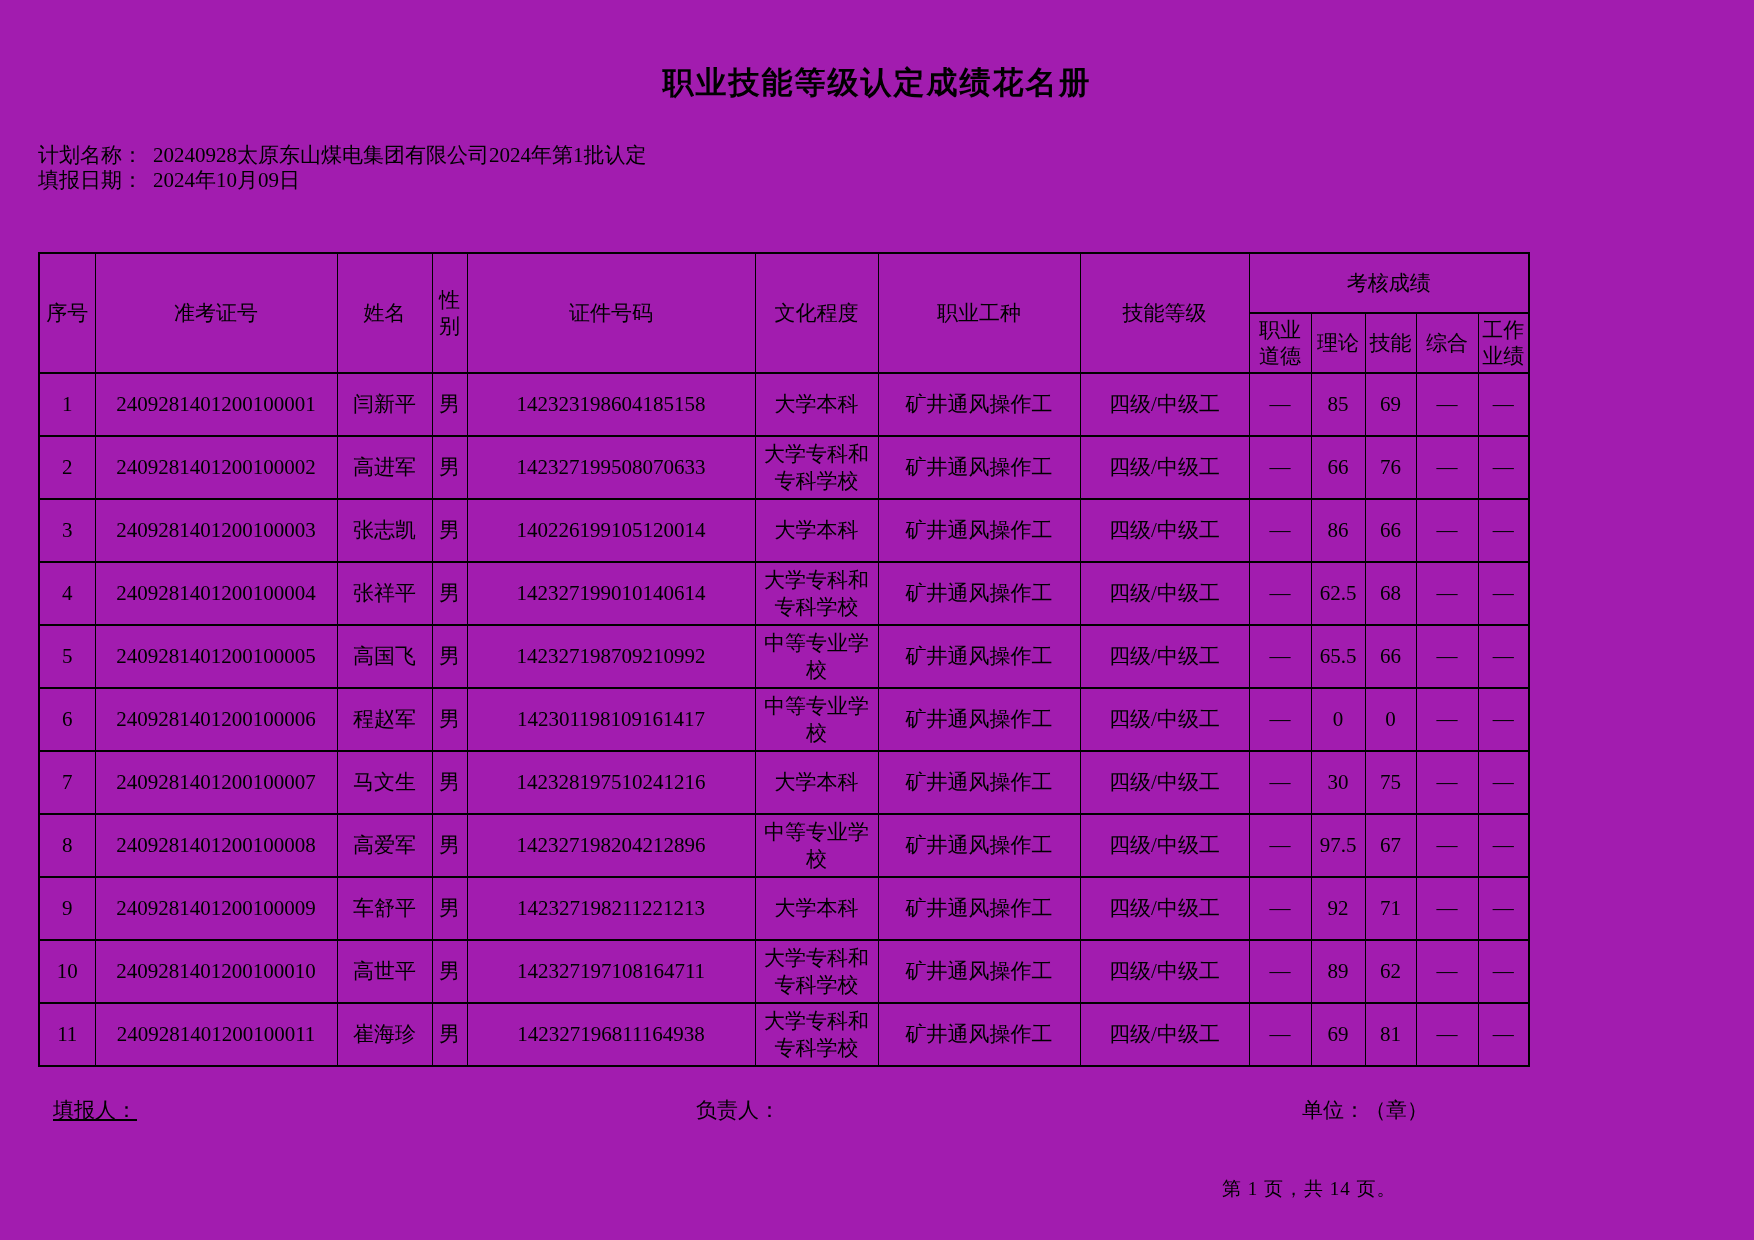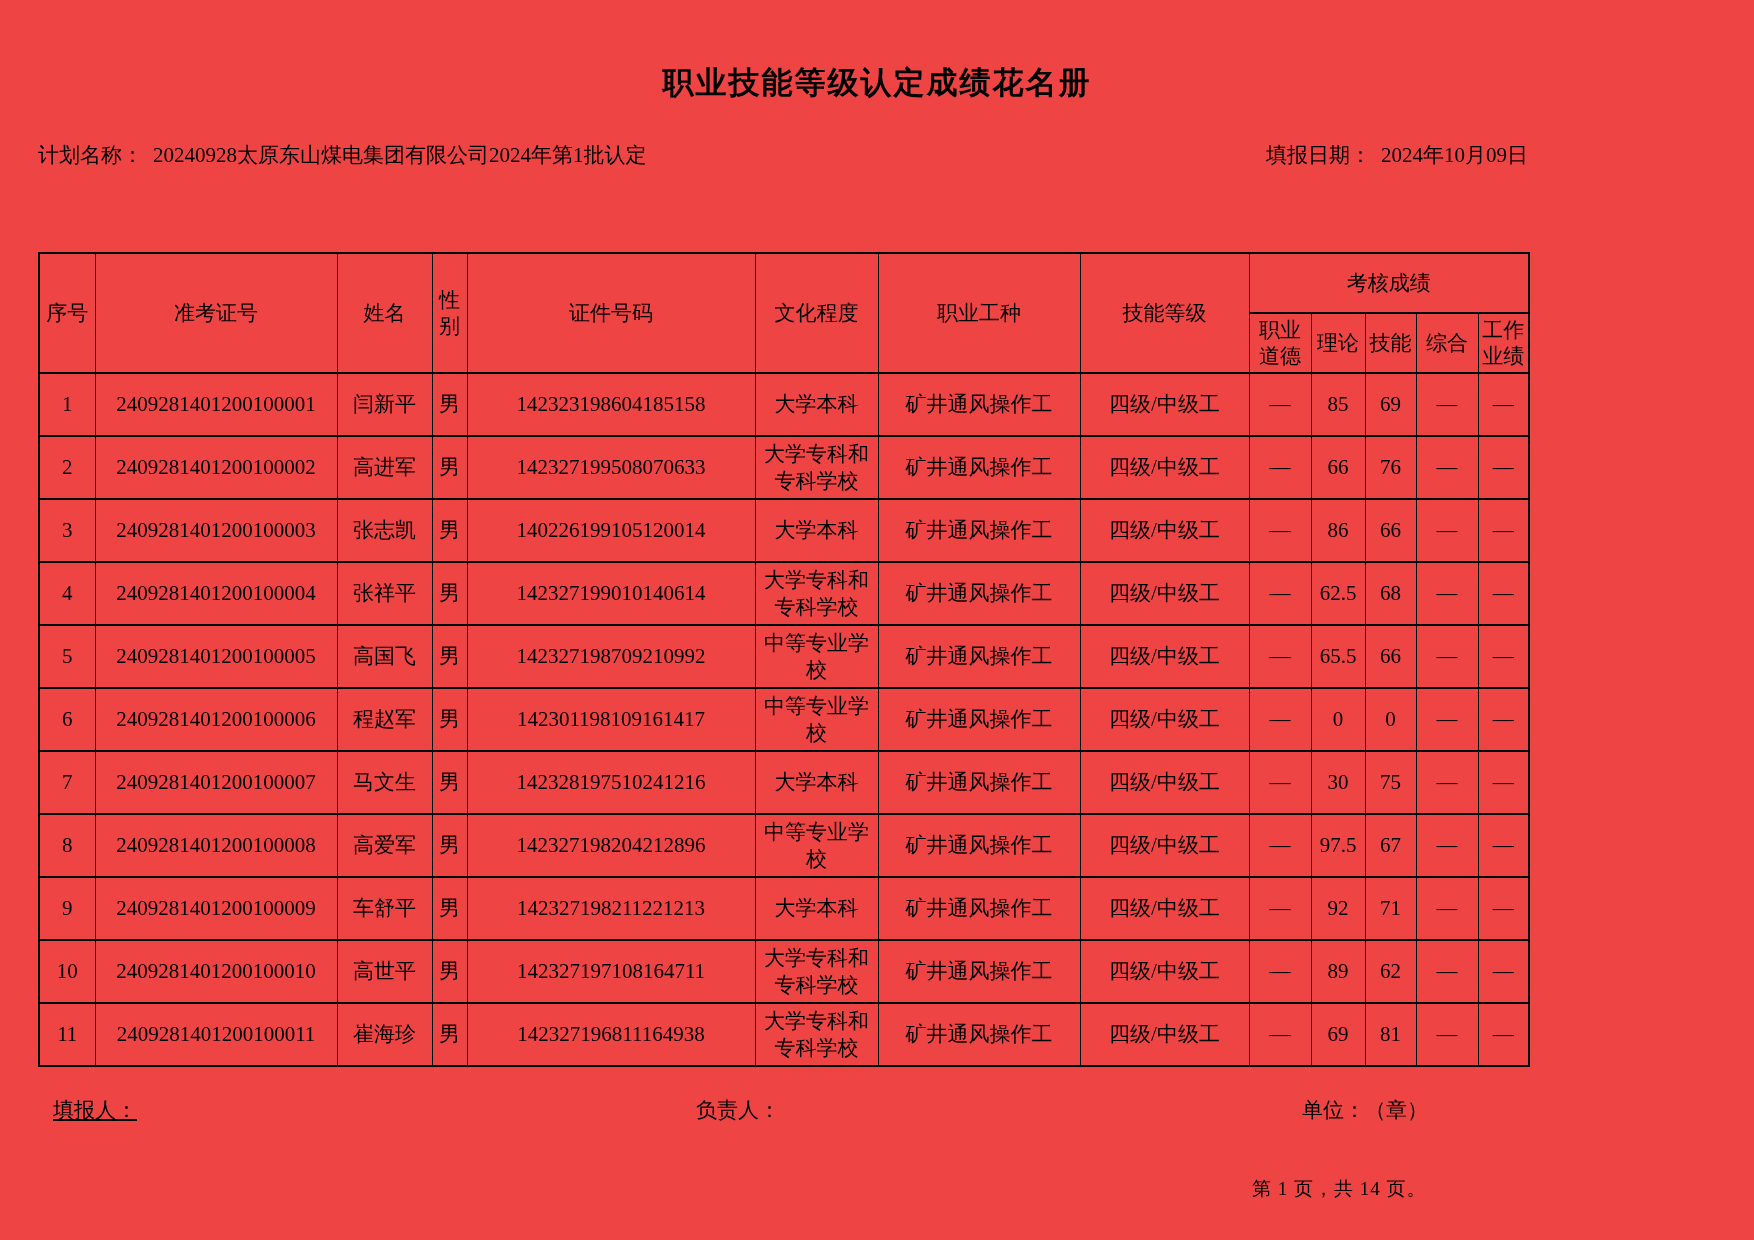--- a/index.html
+++ b/index.html
@@ -1,20 +1,20 @@
 <!DOCTYPE html>
 <html><head>
 <meta charset="utf-8">
 <style>
   html, body { margin: 0; padding: 0; background: #ffffff; }
   .page {
     position: relative;
     width: 1754px;
     height: 1240px;
-    background: #ef4444;
+    background: #a21caf;
     color: #000000;
     font-family: "Liberation Serif", "DejaVu Serif", serif;
     overflow: hidden;
   }
   .title {
     position: absolute;
     top: 62px;
     left: 0;
     width: 100%;
     text-align: center;
@@ -24,21 +24,21 @@
   }
   .meta-row {
     position: absolute;
     left: 38px;
     width: 1490px;
     display: flex;
     justify-content: space-between;
     font-size: 21px;
     line-height: 1.2;
   }
-  .meta-row.first  { top: 143px; }
+  .meta-row.first  { top: 143px; flex-direction: column; }
   .meta-row.second { top: 200px; }
   .meta-value { margin-left: 10px; }
   table.roster {
     position: absolute;
     top: 252px;
     left: 38px;
     width: 1490px;
     border-collapse: collapse;
     table-layout: fixed;
     font-size: 21px;
@@ -59,21 +59,21 @@
   tr.hdr-top { height: 60px; }
   tr.hdr-sub { height: 60px; }
   tr.data-row { height: 63px; }
   .footer-row { position: absolute; top: 1096px; left: 0; width: 1754px; font-size: 21px; }
   .footer-filler      { position: absolute; left: 53px; text-decoration: underline; }
   .footer-responsible { position: absolute; left: 696px; }
   .footer-unit        { position: absolute; left: 1302px; }
   .page-info {
     position: absolute;
     top: 1176px;
-    left: 1252px;
+    left: 1222px;
     font-size: 19px;
     letter-spacing: 1px;
     text-align: center;
   }
 </style>
 </head>
 <body>
 
 <div class="page">
 

